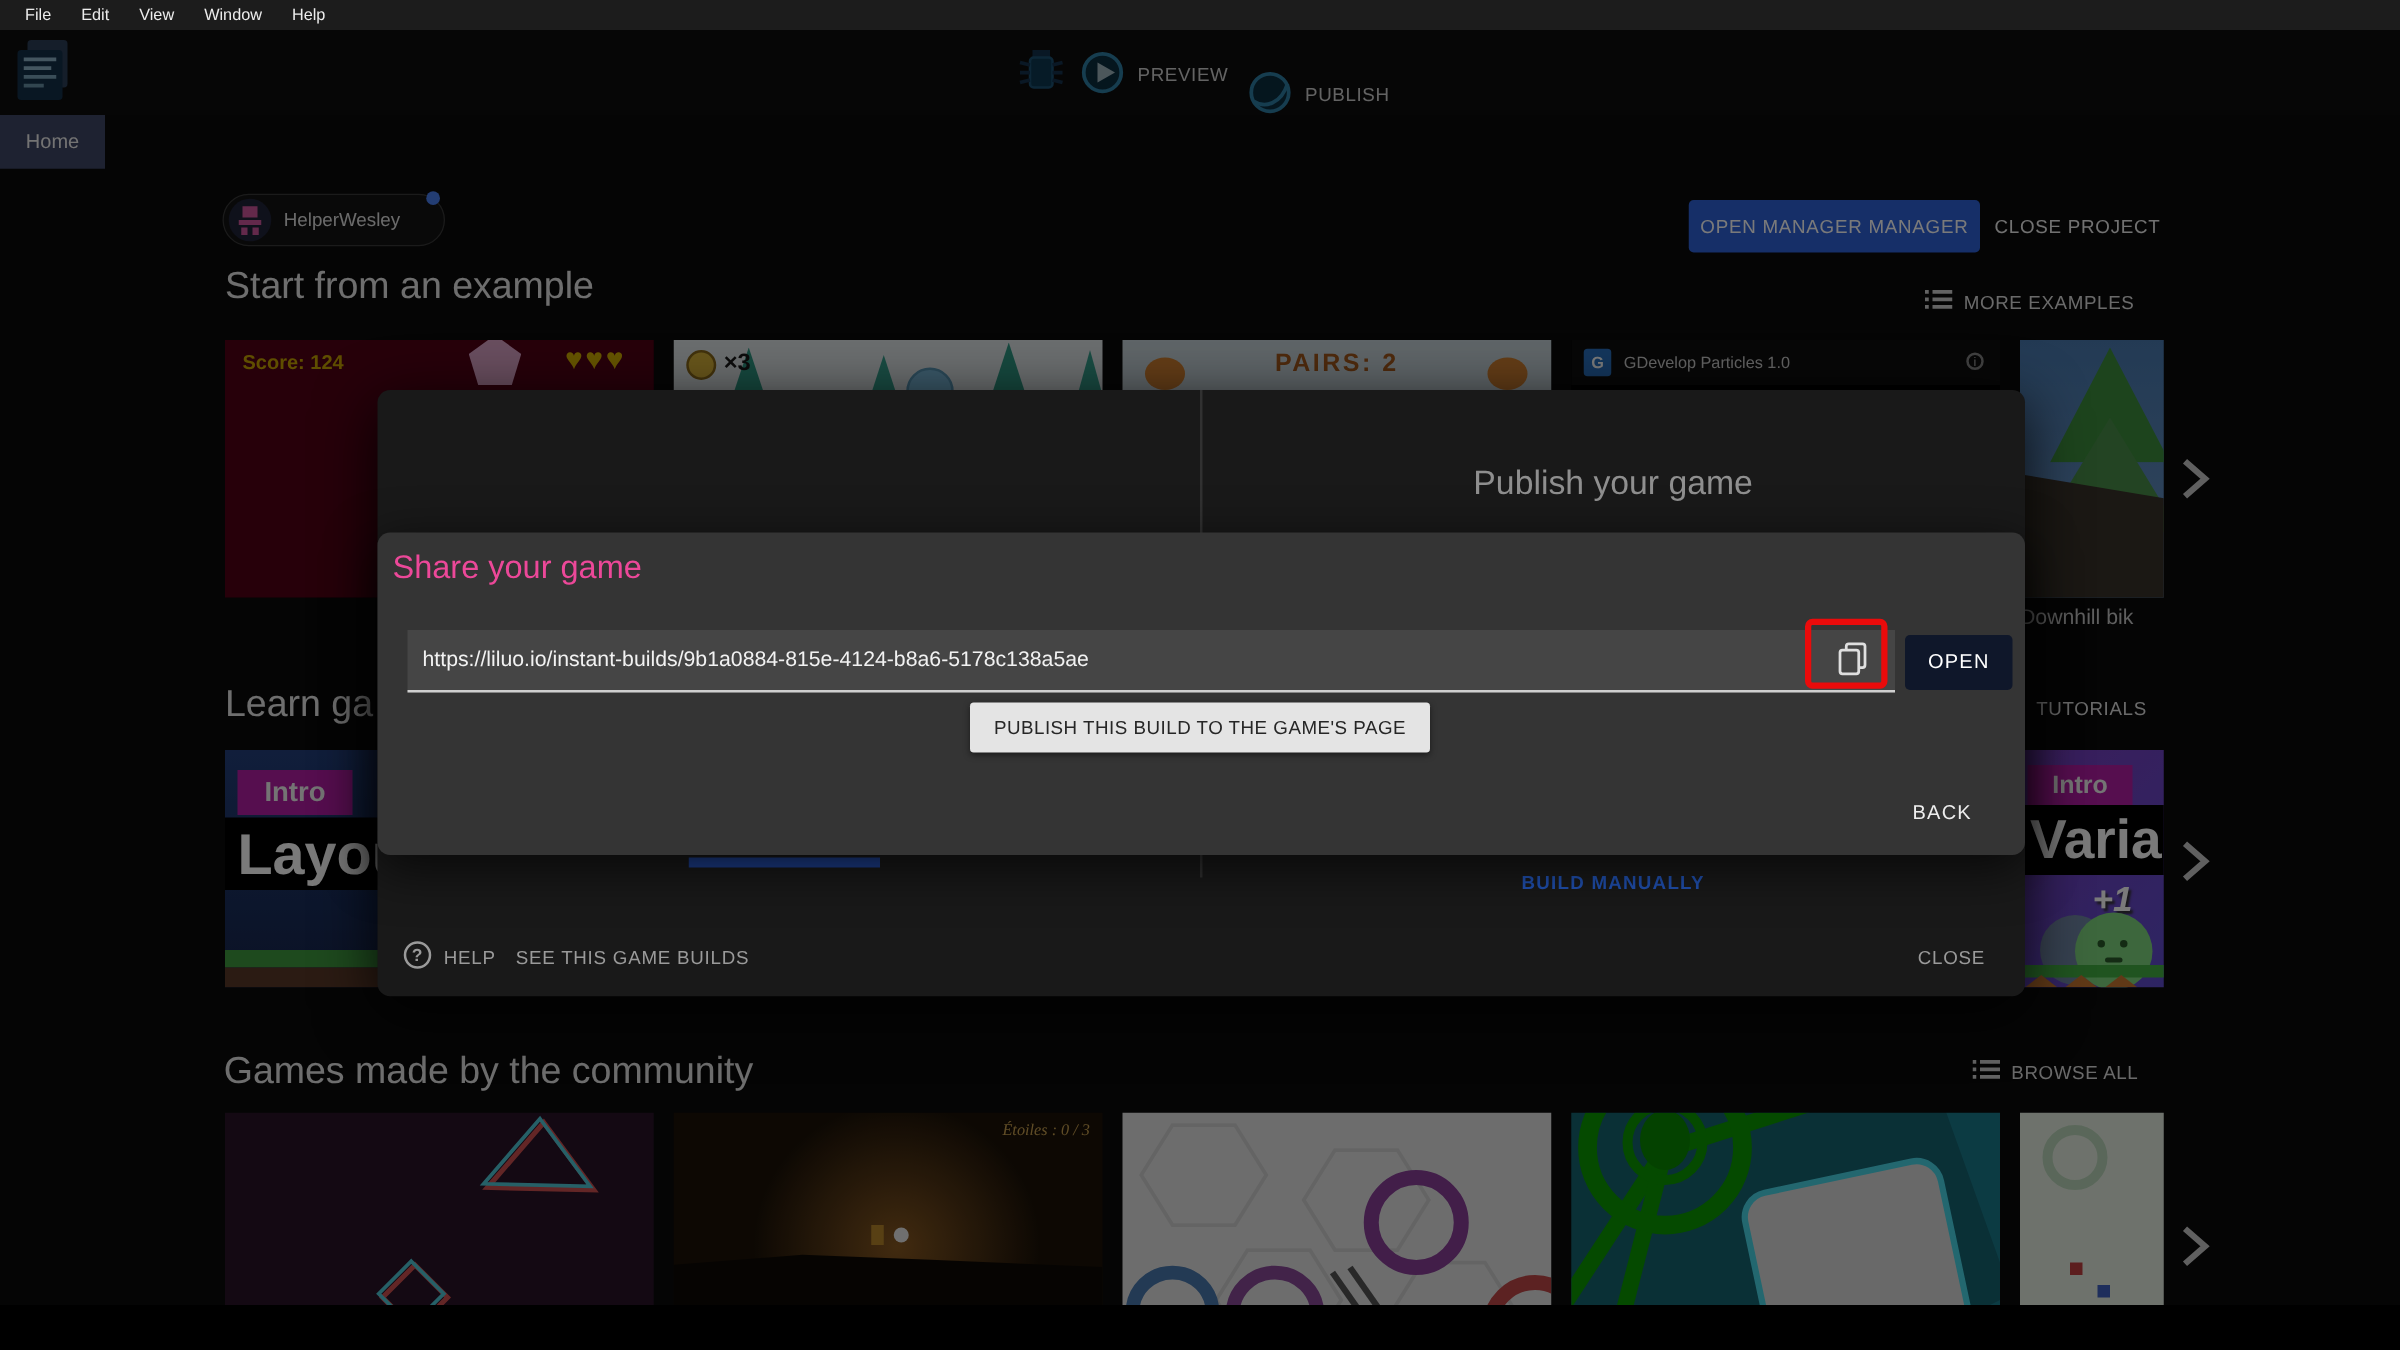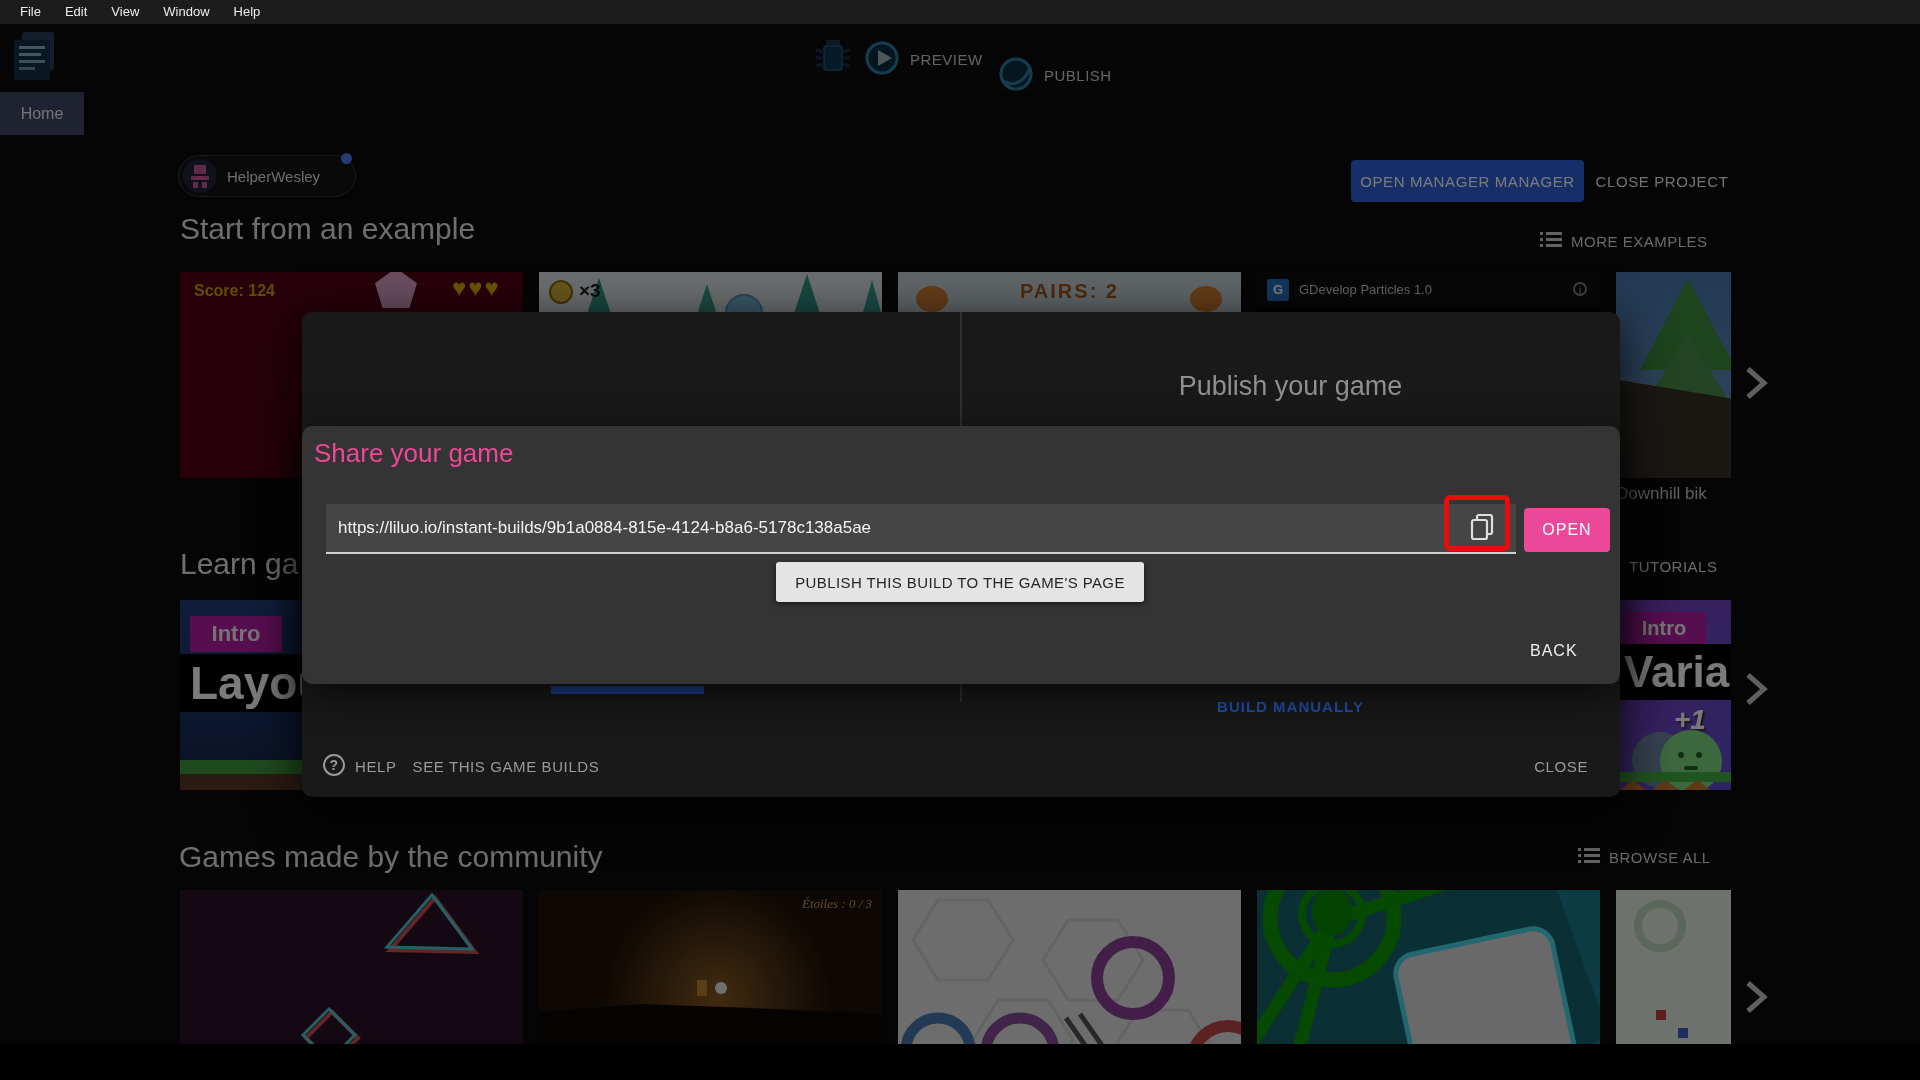--- a/index.html
+++ b/index.html
@@ -352,21 +352,21 @@
     </div>
     <div class="copybtn">
       <span>
         <svg width="30" height="30" viewBox="0 0 30 30">
           <rect x="10" y="3" width="15" height="19" rx="2" fill="none" stroke="#dfdfdf" stroke-width="2.2"></rect>
           <rect x="5" y="8" width="15" height="19" rx="2" fill="#454545" stroke="#dfdfdf" stroke-width="2.2"></rect>
         </svg>
       </span>
     </div>
     <div class="annobox"></div>
-    <div class="openbtn" style="background:#ec4899;">
+    <div class="openbtn" style="background:#0f172a;">
       <span>OPEN</span>
     </div>
     <div class="pubbtn">
       <span>PUBLISH THIS BUILD TO THE GAME'S PAGE</span>
     </div>
     <div class="backbtn">BACK</div>
   </div>
 
 </div>
 

